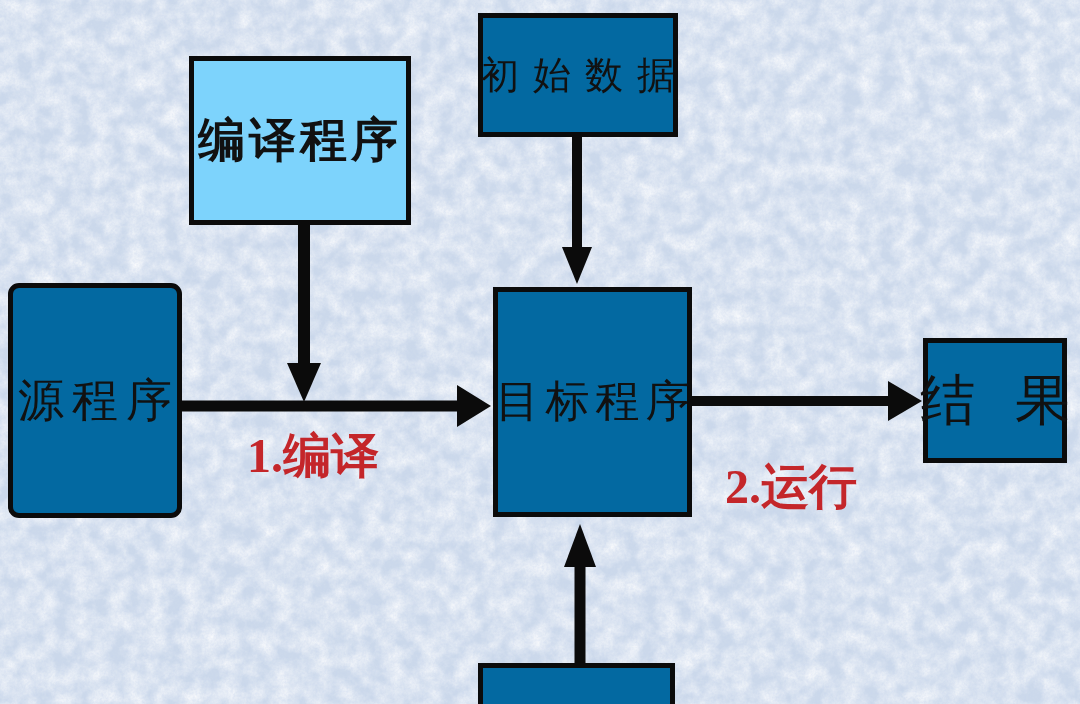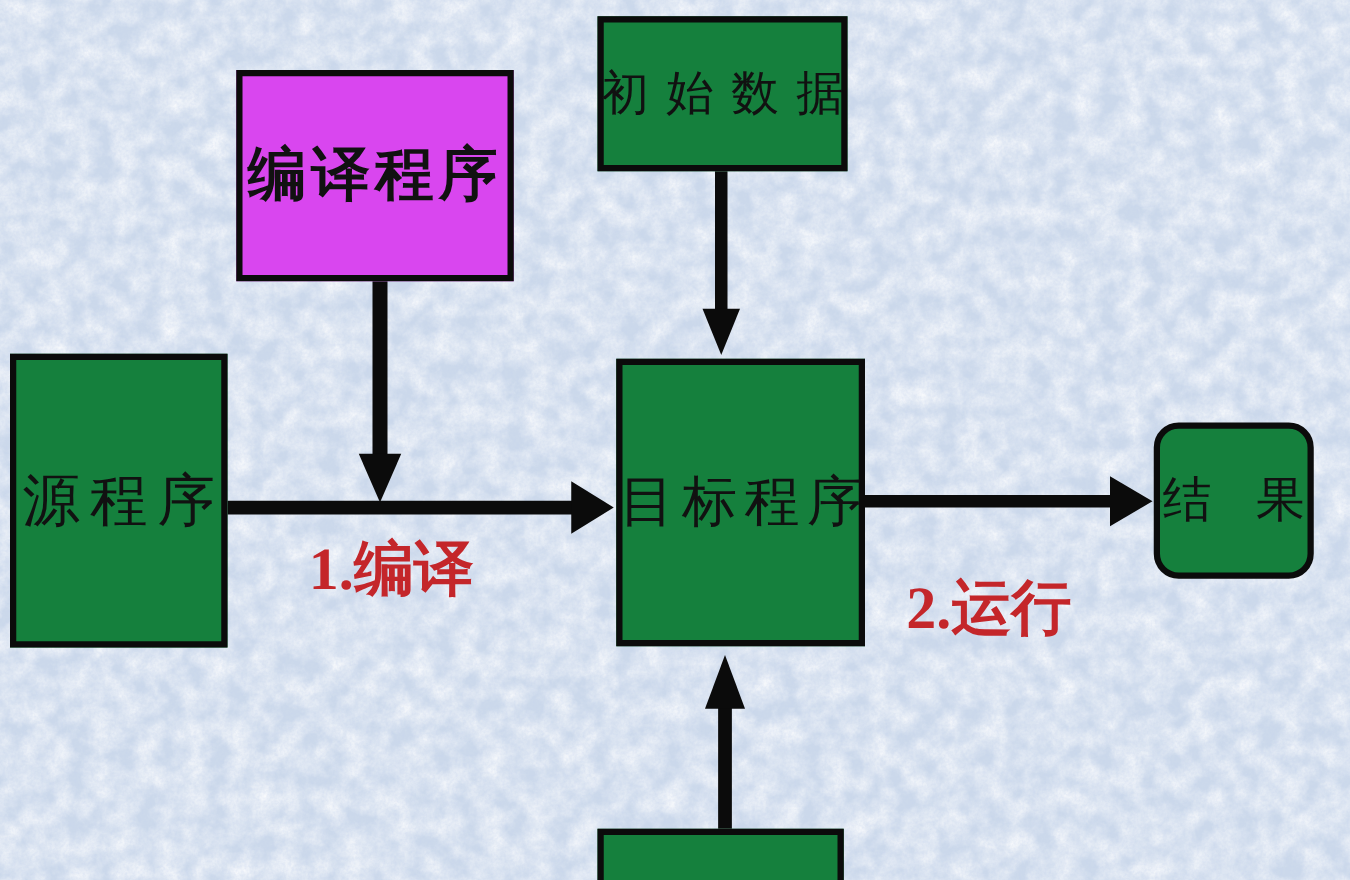--- a/index.html
+++ b/index.html
@@ -18,49 +18,49 @@
   .bg-texture, .arrow-layer {
     position: absolute;
     left: 0;
     top: 0;
     width: 1080px;
     height: 704px;
   }
   .node {
     position: absolute;
     box-sizing: border-box;
-    background: #15803d;
+    background: #0369a1;
     border: 5px solid #0b0b0b;
     display: flex;
     align-items: center;
     justify-content: center;
     color: #111111;
     white-space: nowrap;
     line-height: 1;
   }
   .node-compiler {
     left: 189px; top: 56px; width: 222px; height: 169px;
-    background: #d946ef;
+    background: #7dd3fc;
     font-size: 47px; font-weight: bold; letter-spacing: 4px;
   }
   .node-initial-data {
     left: 478px; top: 13px; width: 200px; height: 124px;
     font-size: 38px; letter-spacing: 14px; text-indent: 14px;
   }
   .node-source-program {
     left: 8px; top: 283px; width: 174px; height: 235px;
-    font-size: 46px; letter-spacing: 8px; text-indent: 8px;
+    font-size: 46px; letter-spacing: 8px; text-indent: 8px; border-radius: 11px;
   }
   .node-target-program {
     left: 493px; top: 287px; width: 199px; height: 230px;
     font-size: 44px; letter-spacing: 6px; text-indent: 6px;
   }
   .node-result {
-    left: 923px; top: 338px; width: 128px; height: 125px;
-    font-size: 39px; word-spacing: 26px; border-radius: 20px;
+    left: 923px; top: 338px; width: 144px; height: 125px;
+    font-size: 55px; word-spacing: 26px;
   }
   .node-bottom-partial {
     left: 478px; top: 663px; width: 197px; height: 90px;
   }
   .edge-label {
     position: absolute;
     color: #c4262a;
     font-weight: bold;
     font-size: 48px;
     line-height: 1;

